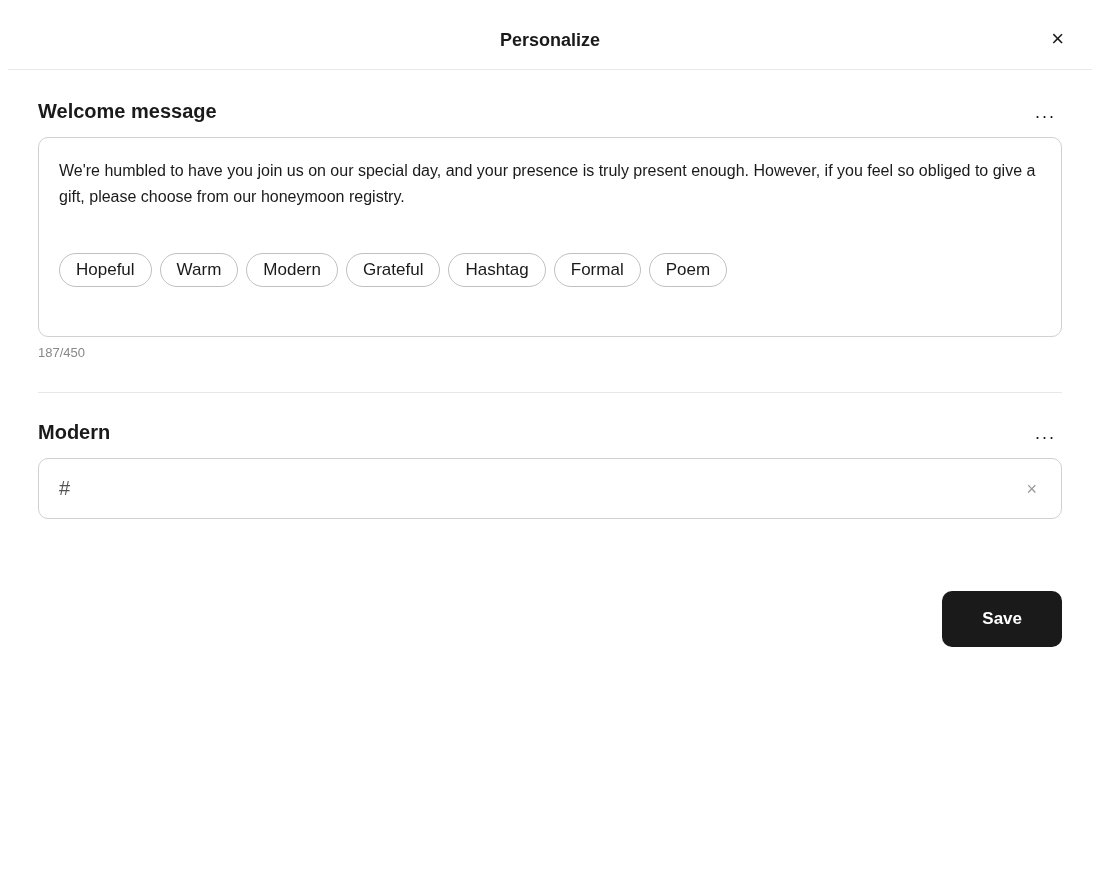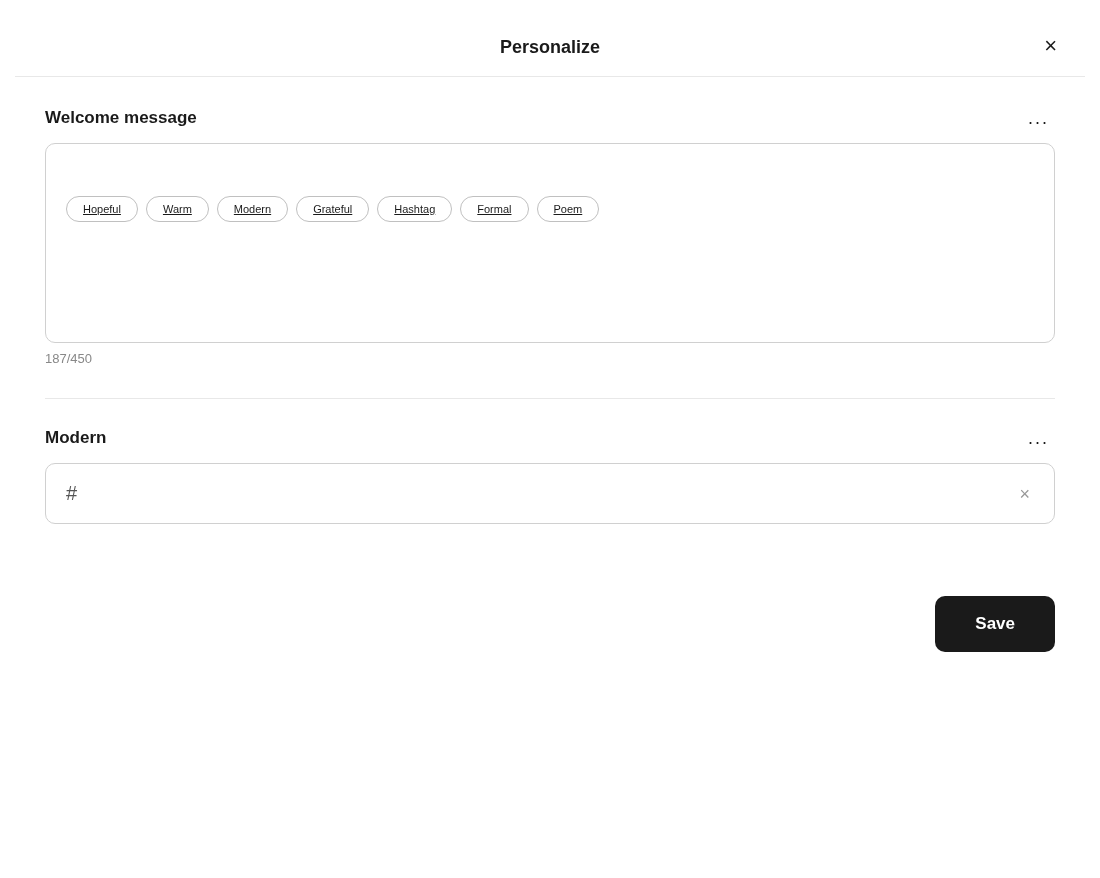--- a/index.html
+++ b/index.html
@@ -14,21 +14,21 @@
       width: 1100px;
       min-height: 878px;
       color: #1a1a1a;
     }
 
     .modal {
       width: 1100px;
       min-height: 878px;
       background: #fff;
       position: relative;
-      padding: 15px;
+      padding: 8px;
     }
 
     .modal-header {
       display: flex;
       align-items: center;
       justify-content: center;
       padding: 22px 24px 18px;
       border-bottom: 1px solid #e8e8e8;
       position: relative;
     }
@@ -65,21 +65,21 @@
     }
 
     .section-header {
       display: flex;
       align-items: center;
       justify-content: space-between;
       margin-bottom: 14px;
     }
 
     .section-title {
-      font-size: 17px;
+      font-size: 20px;
       font-weight: 700;
       color: #1a1a1a;
       text-align: center;
     }
 
     .more-button {
       background: none;
       border: none;
       cursor: pointer;
       font-size: 18px;
@@ -110,25 +110,24 @@
       gap: 8px;
       margin-top: 16px;
       padding-top: 16px;
       border-top: none;
     }
 
     .chip {
       border: 1px solid #c0c0c0;
       border-radius: 20px;
       padding: 6px 16px;
-      font-size: 11px;
+      font-size: 17px;
       color: #1a1a1a;
       background: #fff;
       cursor: pointer;
-      text-decoration: underline;
     }
 
     .char-count {
       font-size: 13px;
       color: #888;
       margin-top: 8px;
       margin-bottom: 0;
     }
 
     .divider {
@@ -209,20 +208,21 @@
 
   <div class="modal-body">
 
     <div class="section">
       <div class="section-header">
         <span class="section-title">Welcome message</span>
         <button class="more-button">...</button>
       </div>
 
       <div class="message-box">
+        <p class="message-text">We're humbled to have you join us on our special day, and your presence is truly present enough. However, if you feel so obliged to give a gift, please choose from our honeymoon registry.</p>
 
         <div class="tone-chips">
 
         <button class="chip">Hopeful</button>
             <button class="chip">Warm</button>
             <button class="chip">Modern</button>
             <button class="chip">Grateful</button>
             <button class="chip">Hashtag</button>
             <button class="chip">Formal</button>
             <button class="chip">Poem</button>

